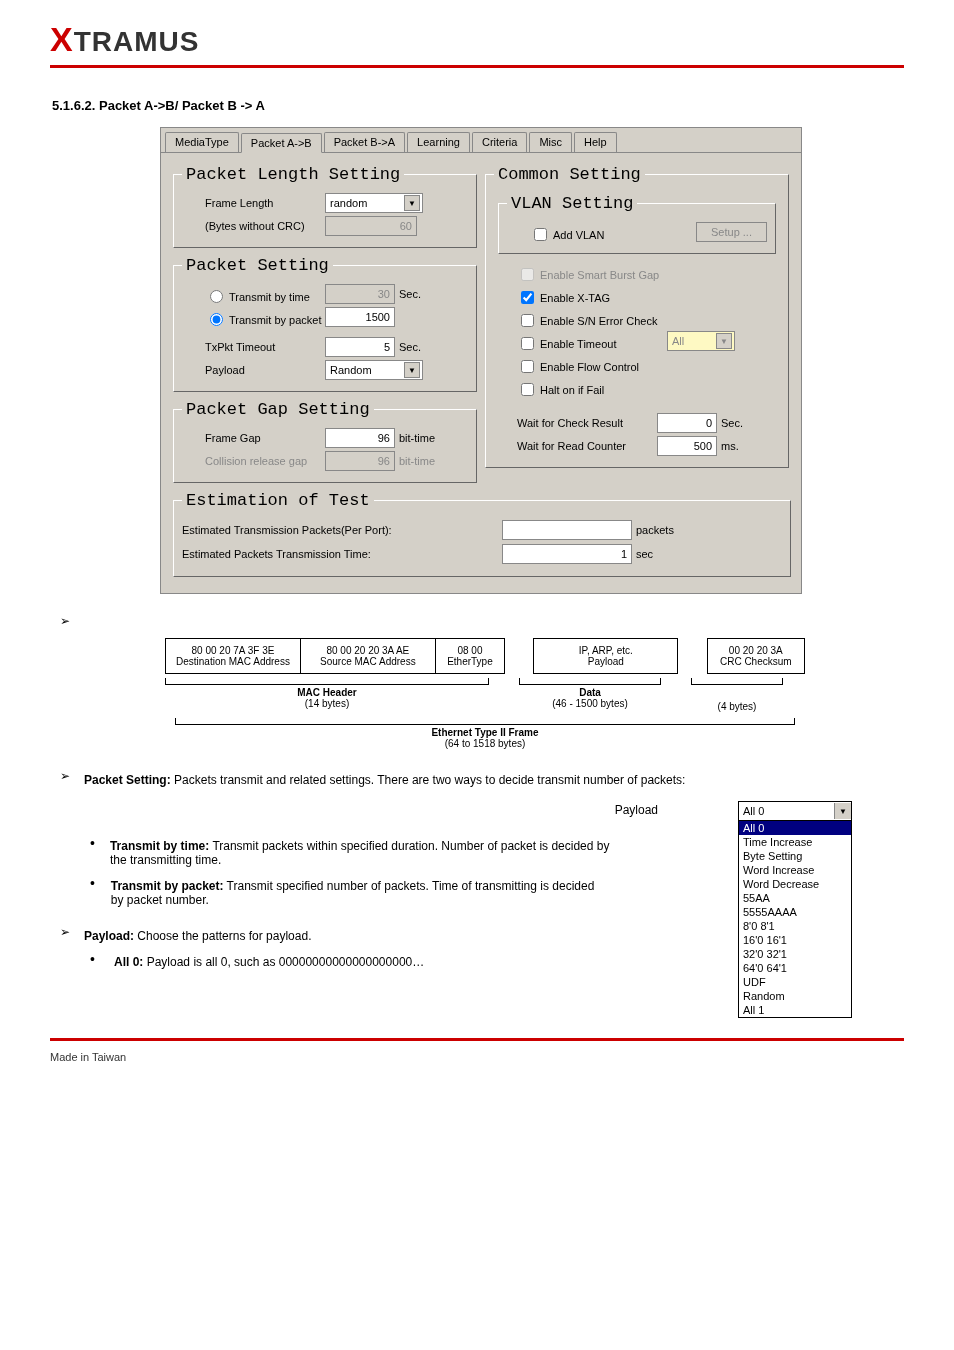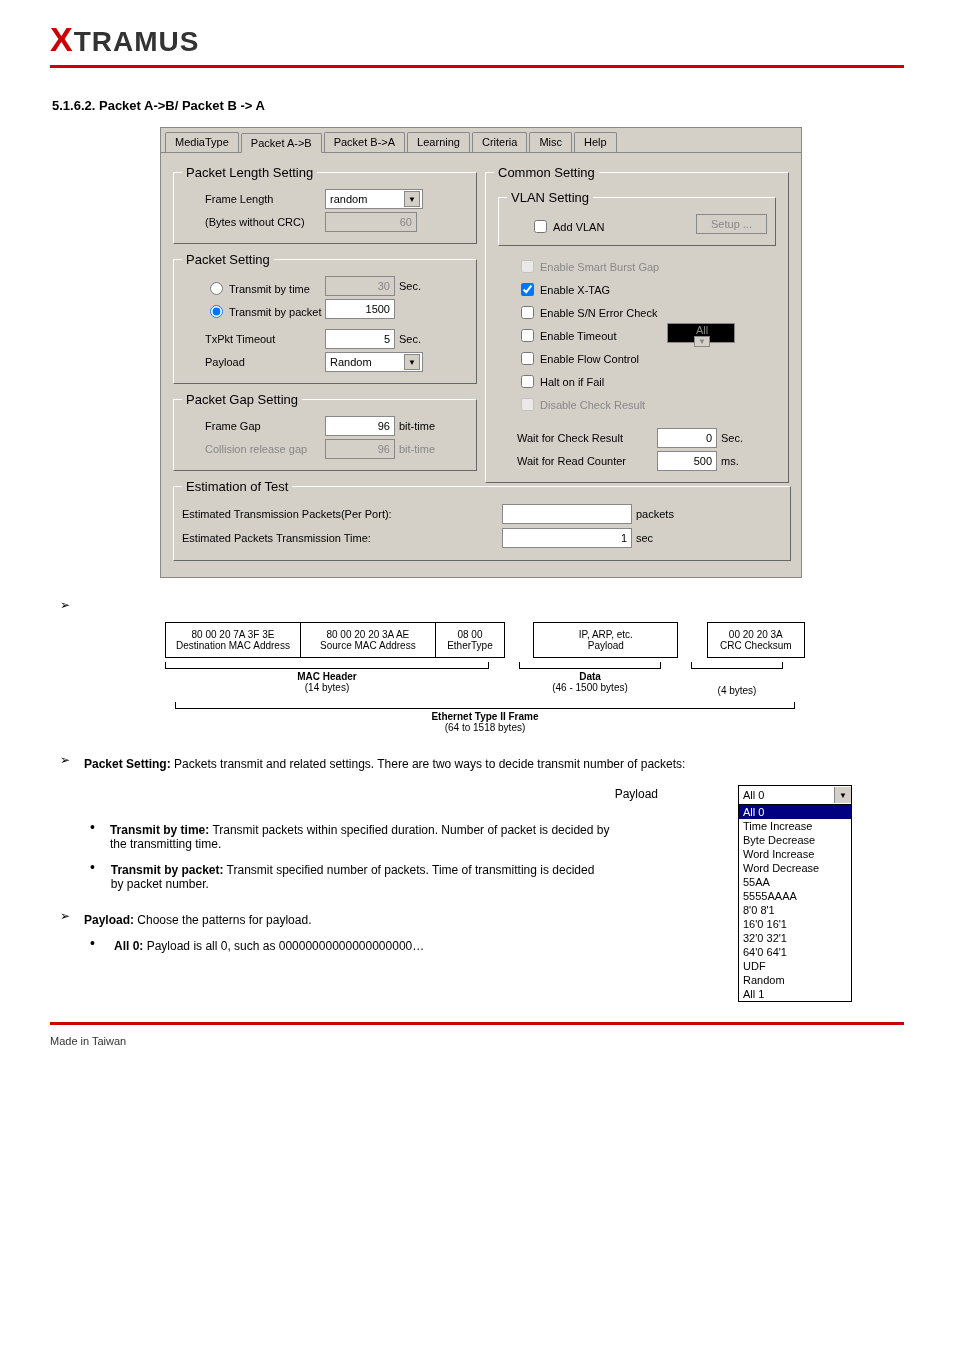--- a/index.html
+++ b/index.html
@@ -97,22 +97,23 @@
     flex: 1;
   }
   fieldset.win {
     border: 1px solid #fff;
     border-right-color: #666;
     border-bottom-color: #666;
     margin: 4px 4px 8px 4px;
     padding: 6px 8px 8px 8px;
   }
   fieldset.win legend {
-    font-size: 13px;
+    font-size: 17px;
     padding: 0 4px;
+    font-family: Liberation Mono, monospace;
   }
   .row {
     display: flex;
     align-items: center;
     margin: 3px 0;
     min-height: 20px;
     padding-left: 23px;
   }
   .row label { flex: 0 0 120px; }
   .row label.wide { flex: 0 0 150px; }
@@ -130,21 +131,21 @@
   .inp.dis { background:#d4d0c8; color:#888; }
   .sel {
     background: #fff;
     border: 1px solid #888;
     height: 18px;
     font-size: 11px;
     width: 90px;
     display:inline-flex; align-items:center; justify-content:space-between;
     padding:0 2px 0 4px;
   }
-  .sel.dis { background:#000000; color:#888;flex-direction:column; }
+  .sel.dis { background:#fef9c3; color:#888; }
   .sel .arr {
     width: 14px; height:14px; background:#d4d0c8; border:1px solid #888;
     display:flex; align-items:center; justify-content:center; font-size:8px;
   }
   .unit { margin-left: 4px; }
   .cb { margin-right:6px; position:relative; top:2px; }
   .btn {
     background:#d4d0c8;border:1px solid #888;padding:2px 14px;height:20px;
     font-size:11px;
   }
@@ -307,23 +308,20 @@
               <span>All</span>
               <span class="arr">▼</span>
             </div>
           </div>
           <div class="row">
               <label class="wide"><input type="checkbox" class="cb" style=""><span>Enable Flow Control</span></label>
             </div>
           <div class="row">
               <label class="wide"><input type="checkbox" class="cb" style=""><span>Halt on if Fail</span></label>
             </div>
-          <div class="row">
-              <label class="wide disabled"><input type="checkbox" class="cb" disabled="" style=""><span>Disable Check Result</span></label>
-            </div>
           <div class="row" style="margin-top:16px">
             <label class="wide" style="flex:0 0 140px">Wait for Check Result</label>
             <input class="inp" style="width: 50px;" value="0">
             <span class="unit">Sec.</span>
           </div>
           <div class="row">
             <label class="wide" style="flex:0 0 140px">Wait for Read Counter</label>
             <input class="inp" style="width: 50px;" value="500">
             <span class="unit">ms.</span>
           </div>
@@ -397,21 +395,21 @@
     <div class="payload-block">
       <span class="pay-label">Payload</span>
       <div class="pay-box">
         <div class="pay-sel-top">
           <span>All 0</span>
           <span class="arr">▼</span>
         </div>
         <div>
           <div class="pay-item hi">All 0</div>
           <div class="pay-item">Time Increase</div>
-          <div class="pay-item">Byte Decrease</div>
+          <div class="pay-item">Byte Setting</div>
           <div class="pay-item">Word Increase</div>
           <div class="pay-item">Word Decrease</div>
           <div class="pay-item">55AA</div>
           <div class="pay-item">5555AAAA</div>
           <div class="pay-item">8'0 8'1</div>
           <div class="pay-item">16'0 16'1</div>
           <div class="pay-item">32'0 32'1</div>
           <div class="pay-item">64'0 64'1</div>
           <div class="pay-item">UDF</div>
           <div class="pay-item">Random</div>

